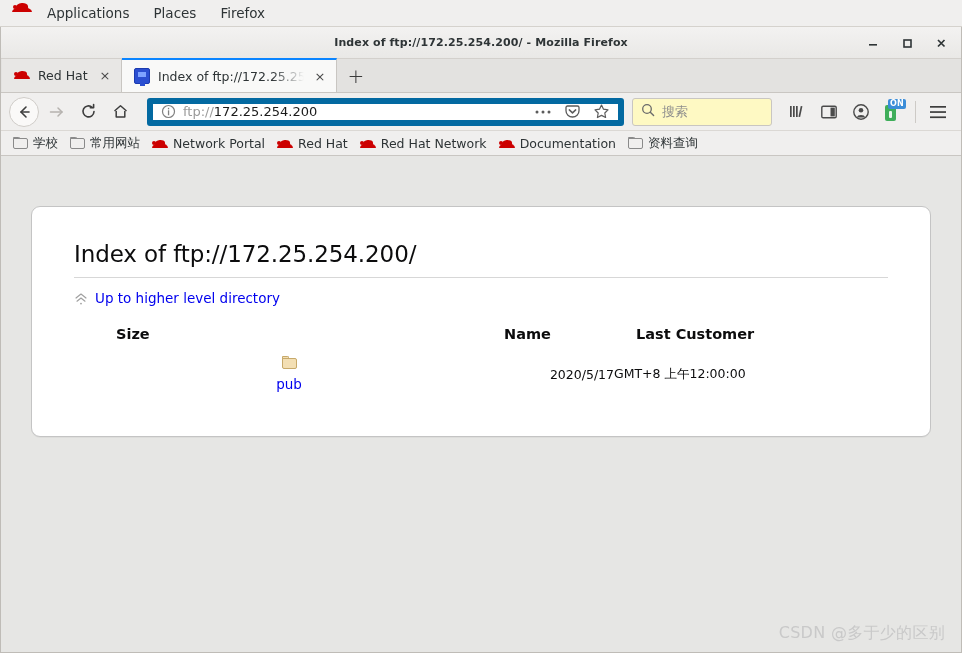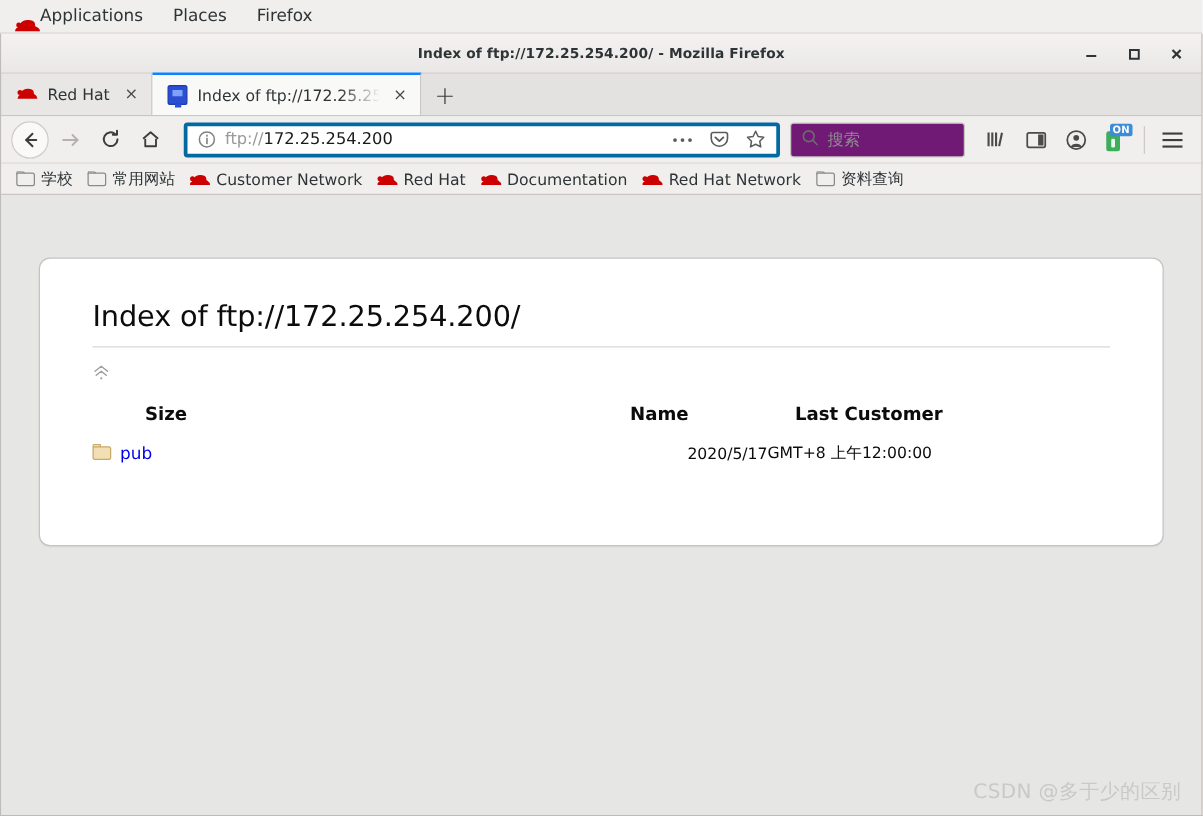--- a/index.html
+++ b/index.html
@@ -20,21 +20,21 @@
     padding-left: 8px;
     gap: 0;
   }
   #gnome-panel .panel-item {
     font-size: 13.5px;
     color: #2e3436;
     padding: 0 12px;
     line-height: 26px;
     white-space: nowrap;
   }
-  #gnome-panel .panel-item.with-logo { display: flex; align-items: flex-end; gap: 0; padding-left: 4px; }
+  #gnome-panel .panel-item.with-logo { display: flex; align-items: flex-start; gap: 15px; padding-left: 4px; }
   .rh-logo { width: 20px; height: 13px; position: relative; display: inline-block; }
   .rh-logo .brim {
     position: absolute; left: 0; bottom: 1px; width: 20px; height: 5px;
     background: #cc0000; border-radius: 50%/100% 100% 0 0;
   }
   .rh-logo .crown {
     position: absolute; left: 4px; bottom: 3px; width: 12px; height: 7px;
     background: #cc0000; border-radius: 60% 60% 20% 20%;
     transform: rotate(-5deg);
   }
@@ -133,31 +133,31 @@
   }
   .nav-btn {
     width: 30px; height: 30px; display: flex; align-items: center; justify-content: center;
     color: #4f4f4f; border-radius: 50%;
   }
   .nav-btn.back { border: 1px solid #d0cdc9; background: #faf9f8; width: 30px; height: 30px; }
   .nav-btn.disabled { color: #b9b6b2; }
 
   #urlbar {
     flex: 1; height: 28px; margin: 0 6px 0 10px;
-    background: #ffffff; border: 3px solid #0369a1; border-radius: 3px;
+    background: #ffffff; border: 6px solid #0369a1; border-radius: 3px;
     display: flex; align-items: center; padding: 0 6px 0 8px; gap: 7px;
     min-width: 0;
   }
   #url-identity { width: 15px; height: 15px; flex: none; color: #737373; }
   #url-text { flex: 1; font-size: 13px; color: #1a1a1a; white-space: nowrap; overflow: hidden; }
   #url-text .scheme { color: #9a9a9a; }
   .url-action { width: 22px; height: 22px; display:flex; align-items:center; justify-content:center; color:#5b5b5b; flex:none; }
 
   #searchbar {
-    width: 140px; height: 28px; background: #701a75;
+    width: 140px; height: 28px; background: #fef9c3;
     border: 1px solid #c9c6c2; border-radius: 3px;
     display: flex; align-items: center; gap: 7px; padding: 0 8px;
     flex: none;
   }
   #search-placeholder { font-size: 13px; color: #8d8d8d; }
 
   .toolbar-right { display: flex; align-items: center; gap: 2px; margin-left: 8px; flex: none; }
   .tb-icon { width: 30px; height: 30px; display: flex; align-items: center; justify-content: center; color: #4a4a4a; position: relative; }
   #ext-icon { width: 22px; height: 22px; position: relative; }
   #ext-icon .bottle {
@@ -223,21 +223,21 @@
   }
   #file-table th {
     font-size: 14.5px; color: #0c0c0d; font-weight: 700;
     text-align: left; padding: 0 0 14px 0;
   }
   #file-table th.col-name { width: 430px; padding-left: 42px; }
   #file-table th.col-size { width: 110px; text-align: left; }
   #file-table th.col-mod { text-align: left; padding-left: 22px; }
   #file-table td { font-size: 12.5px; color: #0c0c0d; padding: 0; vertical-align: middle; }
   td.cell-name { padding-left: 42px; }
-  .name-wrap { display: flex; gap: 7px; }
+  .name-wrap { display: flex; align-items: center; gap: 7px; flex-direction: column; }
   .file-folder { width: 15px; height: 13px; position: relative; flex: none; }
   .file-folder .fbody { position:absolute; left:0; top:2px; width:15px; height:11px; background:#f3dfb4; border:1px solid #c7a96a; border-radius: 0 2px 2px 2px; }
   .file-folder .ftab { position:absolute; left:0; top:0; width:7px; height:3px; background:#f3dfb4; border:1px solid #c7a96a; border-bottom:none; border-radius:1px 2px 0 0; }
   .file-link { color: #0000ee; font-size: 13.5px; }
   td.cell-date { text-align: right; white-space: nowrap; font-size: 12.5px; padding-right: 8px; }
   td.cell-time { white-space: nowrap; font-size: 12.5px; margin-top: 28px; }
 
   #watermark {
     position: absolute; right: 16px; bottom: 8px;
     font-size: 16px; color: #c9c9c9;
@@ -422,45 +422,45 @@
           <span class="fbody"></span>
         </span>
       <span>常用网站</span>
     </div>
     <div class="bm-item">
       <span class="rh-logo" style="width:16px;height:12px;">
           <span class="brim" style="width:16px;"></span>
           <span class="crown" style="left:3px;width:10px;height:6px;"></span>
           <span class="dot" style="left:0;width:4px;height:4px;"></span>
         </span>
-      <span>Customer Network</span>
+      <span>Network Portal</span>
     </div>
     <div class="bm-item">
       <span class="rh-logo" style="width:16px;height:12px;">
           <span class="brim" style="width:16px;"></span>
           <span class="crown" style="left:3px;width:10px;height:6px;"></span>
           <span class="dot" style="left:0;width:4px;height:4px;"></span>
         </span>
       <span>Red Hat</span>
     </div>
     <div class="bm-item">
       <span class="rh-logo" style="width:16px;height:12px;">
           <span class="brim" style="width:16px;"></span>
           <span class="crown" style="left:3px;width:10px;height:6px;"></span>
           <span class="dot" style="left:0;width:4px;height:4px;"></span>
         </span>
-      <span>Documentation</span>
+      <span>Red Hat Network</span>
     </div>
     <div class="bm-item">
       <span class="rh-logo" style="width:16px;height:12px;">
           <span class="brim" style="width:16px;"></span>
           <span class="crown" style="left:3px;width:10px;height:6px;"></span>
           <span class="dot" style="left:0;width:4px;height:4px;"></span>
         </span>
-      <span>Red Hat Network</span>
+      <span>Documentation</span>
     </div>
     <div class="bm-item">
       <span class="bm-folder">
           <span class="ftab"></span>
           <span class="fbody"></span>
         </span>
       <span>资料查询</span>
     </div>
   </div>
 
@@ -469,20 +469,21 @@
       <div id="page-heading">Index of ftp://172.25.254.200/</div>
 
       <div id="up-dir-row">
         <span class="up-icon">
           <svg width="14" height="14" viewBox="0 0 14 14">
               <path d="M2 6 L7 2 L12 6" fill="none" stroke="#a0a0a0" stroke-width="1.2" stroke-linecap="round" stroke-linejoin="round"></path>
               <path d="M3 9.2 L7 6 L11 9.2" fill="none" stroke="#a0a0a0" stroke-width="1.2" stroke-linecap="round" stroke-linejoin="round"></path>
               <circle cx="7" cy="11.6" r="0.9" fill="#a0a0a0"></circle>
             </svg>
         </span>
+        <span id="up-dir-link">Up to higher level directory</span>
       </div>
 
       <table id="file-table">
         <thead>
           <tr>
             <th class="col-name">Size</th>
             <th class="col-size">Name</th>
             <th class="col-mod">Last Customer</th>
           </tr>
         </thead>

